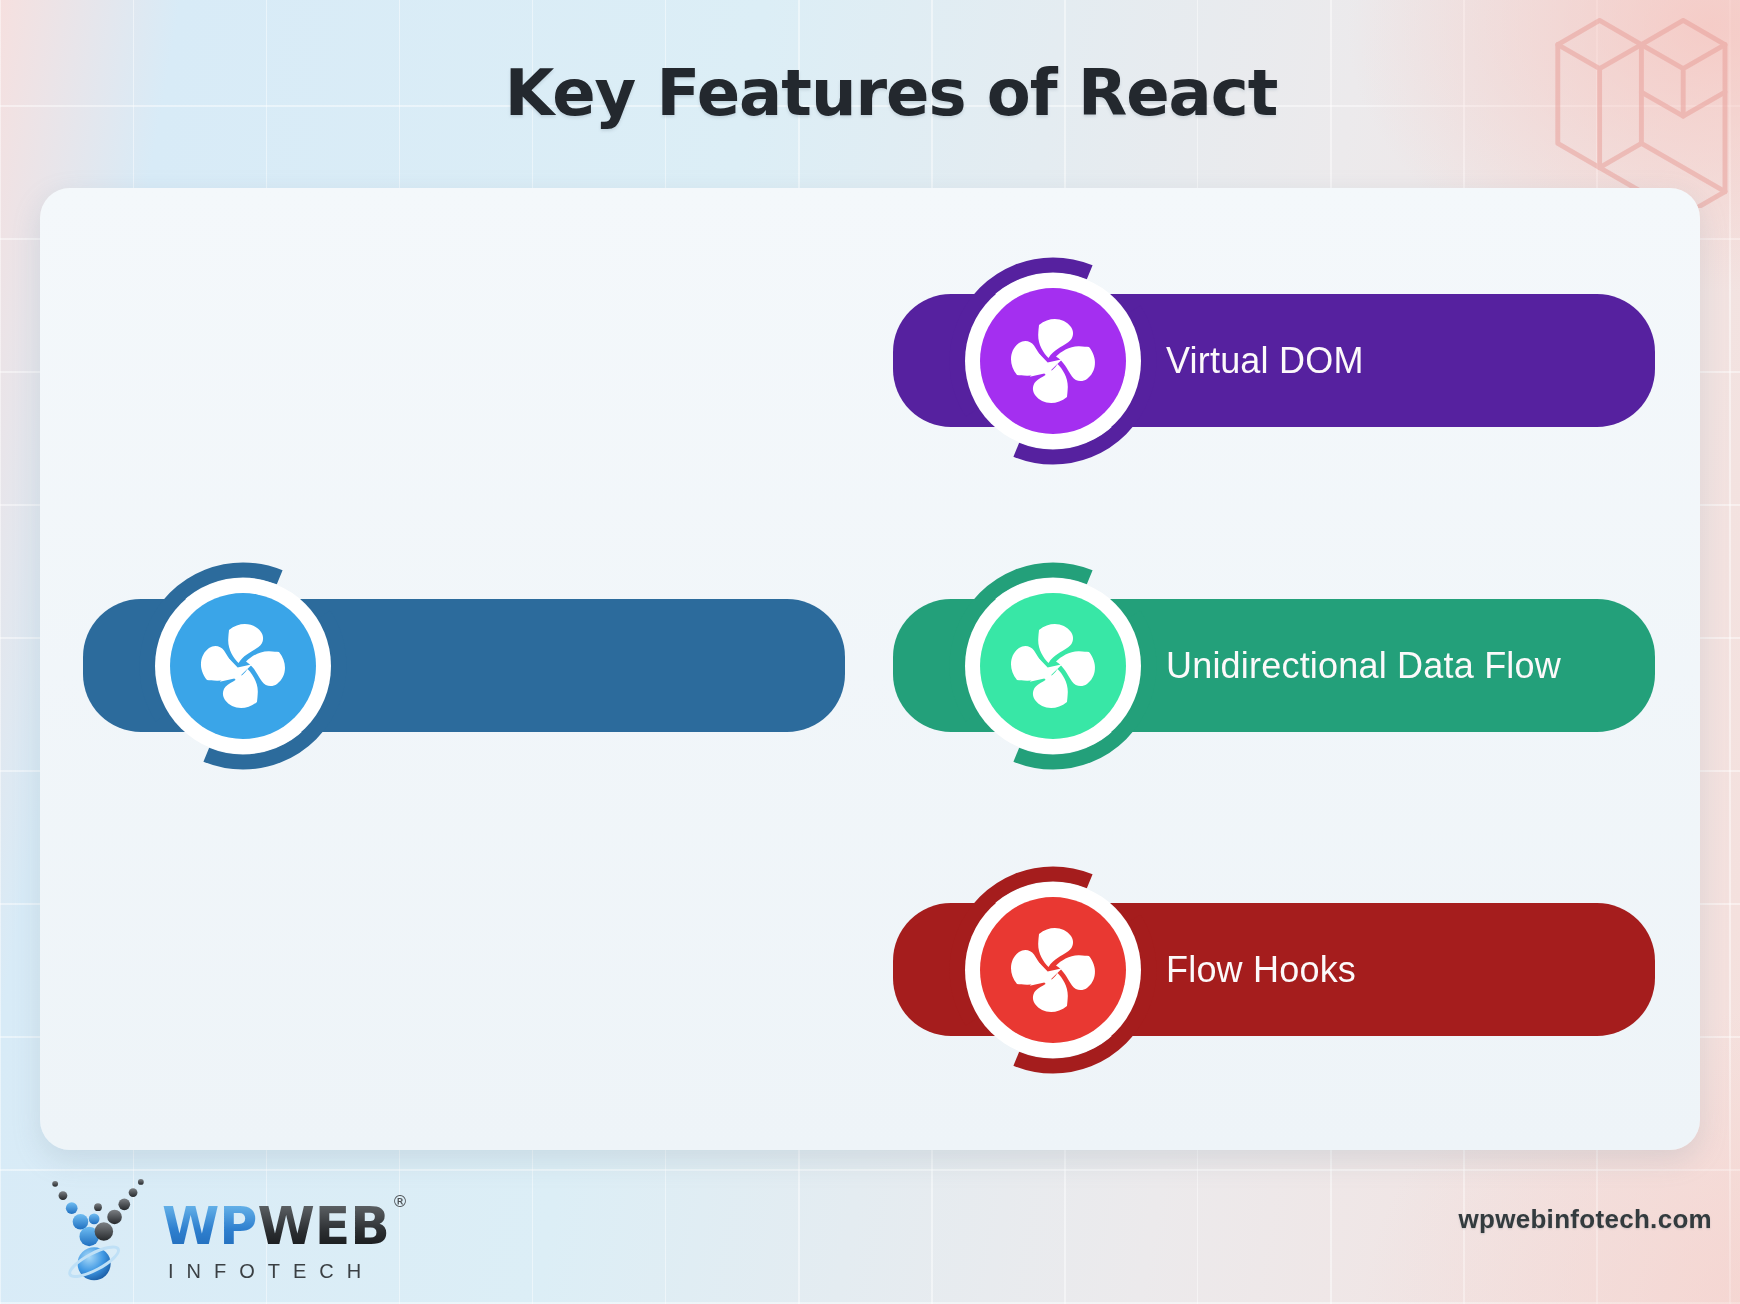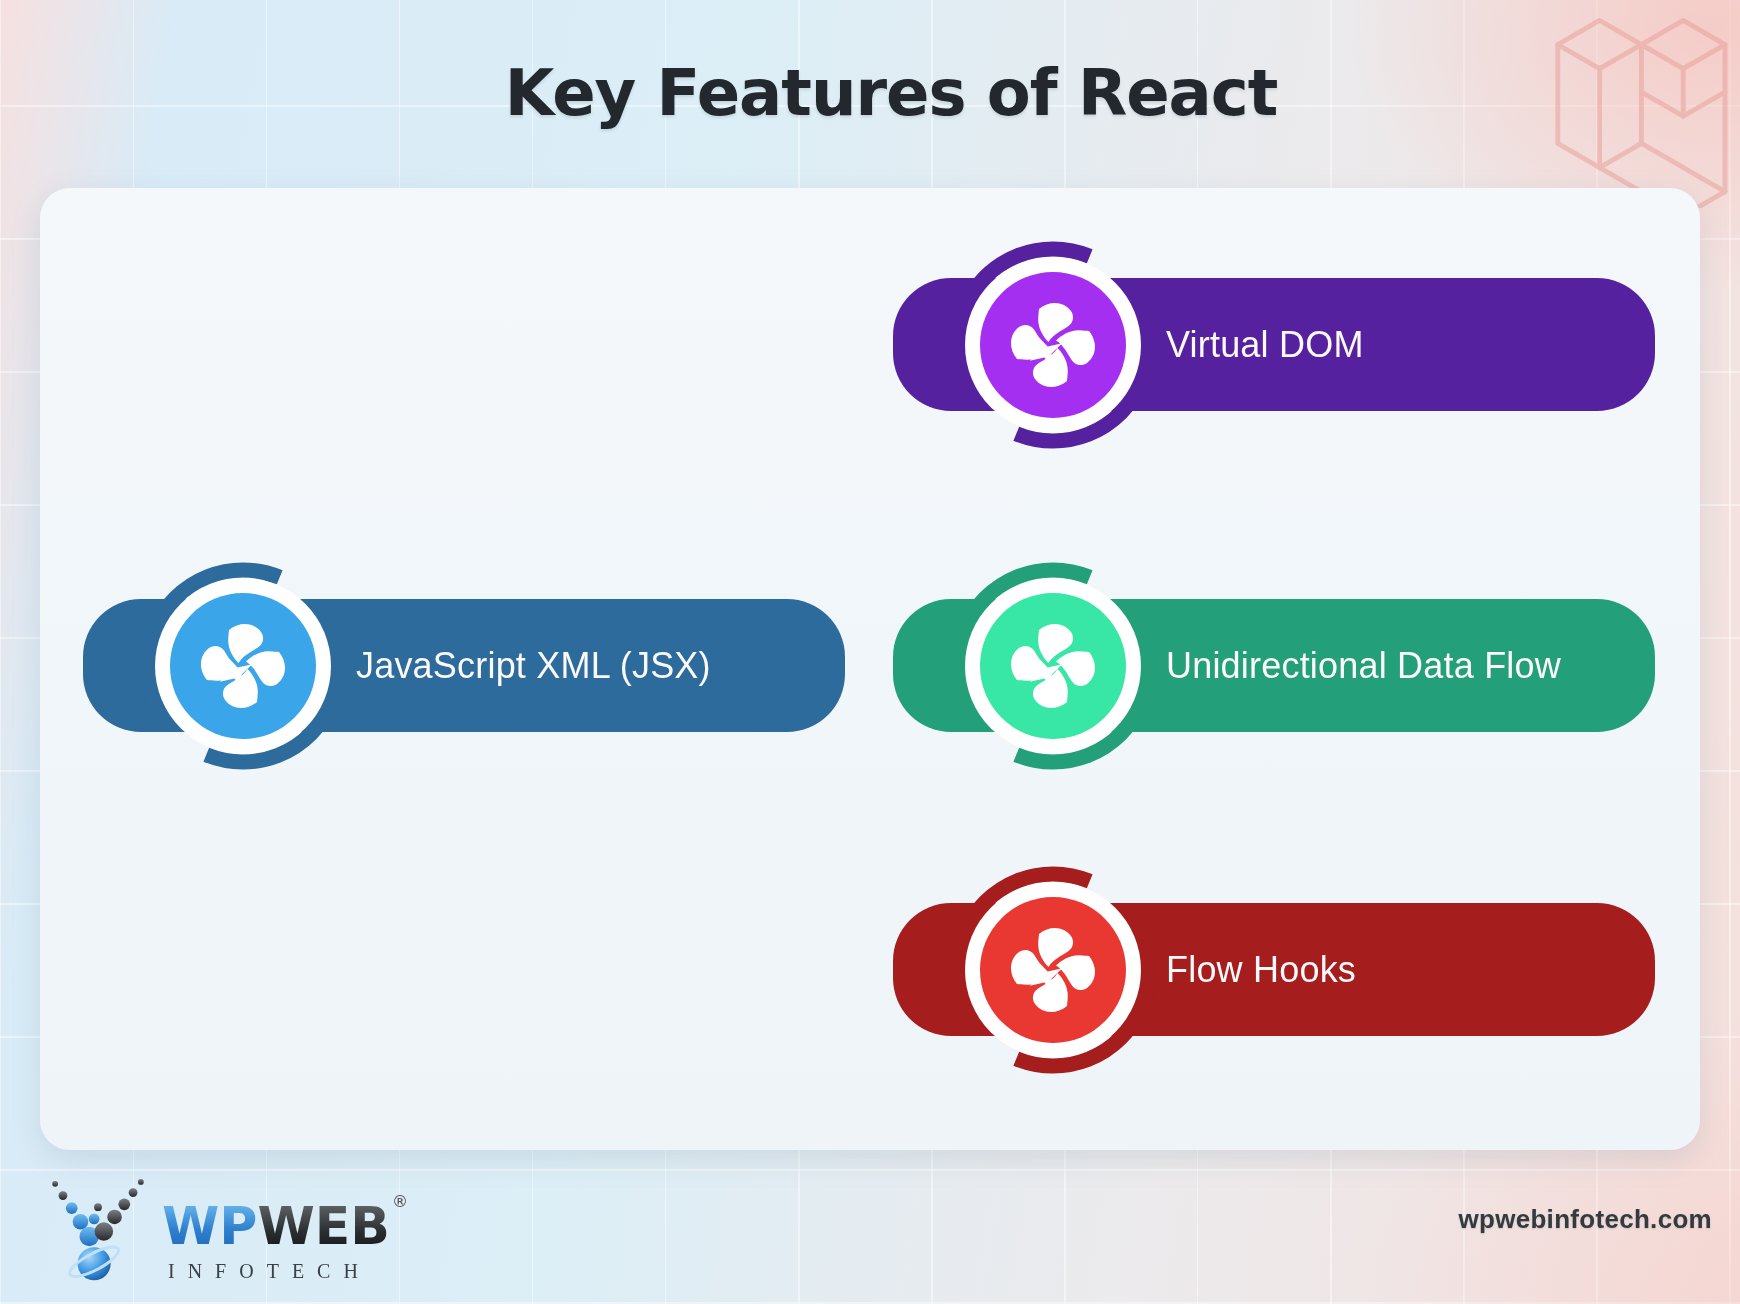--- a/index.html
+++ b/index.html
@@ -48,21 +48,21 @@
   .watermark{position:absolute;left:1535px;top:18px;width:230px;height:190px;opacity:.5;}
   .watermark path{fill:none;stroke:#e89d97;stroke-width:2.6;stroke-linejoin:round;stroke-linecap:round;}
   
   .brand{position:absolute;left:48px;top:1178px;display:flex;align-items:center;}
   .brand-icon{width:100px;height:112px;}
   .brand-text{margin-left:14px;margin-top:14px;}
   .brand-word{font-family:"DejaVu Sans","Liberation Sans",sans-serif;font-size:52px;font-weight:800;letter-spacing:0;line-height:1;}
   .wp{background:linear-gradient(180deg,#79c4f2 0%,#2f80cf 55%,#1d66b5 100%);-webkit-background-clip:text;background-clip:text;color:transparent;}
   .web{background:linear-gradient(180deg,#6d7276 0%,#2a2d30 60%,#101214 100%);-webkit-background-clip:text;background-clip:text;color:transparent;}
   .reg{font-size:16px;font-weight:400;color:#4a4e52;vertical-align:top;position:relative;top:-6px;left:2px;}
-  .brand-sub{margin-top:8px;margin-left:6px;font-size:20px;font-weight:500;letter-spacing:13px;color:#3b4044;font-family:Liberation Serif, serif;}
+  .brand-sub{margin-top:8px;margin-left:6px;font-size:20px;font-weight:500;letter-spacing:13px;color:#3b4044;}
   .website{
     position:absolute;right:70px;top:1204px;
     font-size:26px;font-weight:600;color:#333b3e;letter-spacing:.3px;
     text-shadow:0 1px 2px rgba(120,130,140,.3);
   }
 </style>
 </head>
 <body>
 
 <div id="page">
@@ -74,21 +74,21 @@
     <path d="M12,14 L34,26.7 L56,14 M34,26.7 L34,78.7"></path>
     <path d="M56,14 L78,1.3 L100,14 L100,39 L78,51.7 L56,39"></path>
     <path d="M56,14 L78,26.7 L100,14 M78,26.7 L78,51.7"></path>
     <path d="M34,78.7 L78,104.1 L100,91.4 L100,39"></path>
     <path d="M56,66 L100,91.4"></path>
   </svg>
 
   <div class="card"></div>
 
 
-  <div class="pill" style="left: 893px; top: 278px; text-align: center; --bar: #56219F; --icon: #A42FF0;">
+  <div class="pill" style="left: 893px; top: 294px; text-align: center; --bar: #56219F; --icon: #A42FF0;">
     <div class="bar"></div>
     <div class="badge">
       <svg viewBox="0 0 220 220">
         <circle class="arc" cx="110" cy="110" r="96" pathLength="360" stroke-dasharray="145 35" stroke-dashoffset="32.5"></circle>
         <circle class="halo" cx="110" cy="110" r="88"></circle>
         <circle class="disc" cx="110" cy="110" r="73"></circle>
         <g class="glyph" transform="translate(60,60)">
           <path d="M36,14 C47,5 61,6.5 68,16 C71.5,21 70.5,27.5 65.5,31 C57.5,36.5 51,38.5 45.5,47 C40.5,42 35,33.5 35.2,24 C35.4,19 35.8,16.5 36,14 Z"></path>
           <path transform="rotate(90 50 50)" d="M36,14 C47,5 61,6.5 68,16 C71.5,21 70.5,27.5 65.5,31 C57.5,36.5 51,38.5 45.5,47 C40.5,42 35,33.5 35.2,24 C35.4,19 35.8,16.5 36,14 Z"></path>
           <path transform="rotate(180 50 50)" d="M36,14 C47,5 61,6.5 68,16 C71.5,21 70.5,27.5 65.5,31 C57.5,36.5 51,38.5 45.5,47 C40.5,42 35,33.5 35.2,24 C35.4,19 35.8,16.5 36,14 Z"></path>
@@ -109,21 +109,20 @@
         <circle class="disc" cx="110" cy="110" r="73"></circle>
         <g class="glyph" transform="translate(60,60)">
           <path d="M36,14 C47,5 61,6.5 68,16 C71.5,21 70.5,27.5 65.5,31 C57.5,36.5 51,38.5 45.5,47 C40.5,42 35,33.5 35.2,24 C35.4,19 35.8,16.5 36,14 Z"></path>
           <path transform="rotate(90 50 50)" d="M36,14 C47,5 61,6.5 68,16 C71.5,21 70.5,27.5 65.5,31 C57.5,36.5 51,38.5 45.5,47 C40.5,42 35,33.5 35.2,24 C35.4,19 35.8,16.5 36,14 Z"></path>
           <path transform="rotate(180 50 50)" d="M36,14 C47,5 61,6.5 68,16 C71.5,21 70.5,27.5 65.5,31 C57.5,36.5 51,38.5 45.5,47 C40.5,42 35,33.5 35.2,24 C35.4,19 35.8,16.5 36,14 Z"></path>
           <path transform="rotate(270 50 50)" d="M36,14 C47,5 61,6.5 68,16 C71.5,21 70.5,27.5 65.5,31 C57.5,36.5 51,38.5 45.5,47 C40.5,42 35,33.5 35.2,24 C35.4,19 35.8,16.5 36,14 Z"></path>
           <path transform="translate(43,57) rotate(-28) scale(1.15)" d="M0,-16 L3.5,-3.5 L16,0 L3.5,3.5 L0,16 L-3.5,3.5 L-16,0 L-3.5,-3.5 Z"></path>
         </g>
       </svg>
     </div>
-    <div class="label">JavaScript XML (JSX)</div>
   </div>
 
   <div class="pill" style="left: 893px; top: 599px; --bar: #23A07A; --icon: #38E7A6;">
     <div class="bar"></div>
     <div class="badge">
       <svg viewBox="0 0 220 220">
         <circle class="arc" cx="110" cy="110" r="96" pathLength="360" stroke-dasharray="145 35" stroke-dashoffset="32.5"></circle>
         <circle class="halo" cx="110" cy="110" r="88"></circle>
         <circle class="disc" cx="110" cy="110" r="73"></circle>
         <g class="glyph" transform="translate(60,60)">

